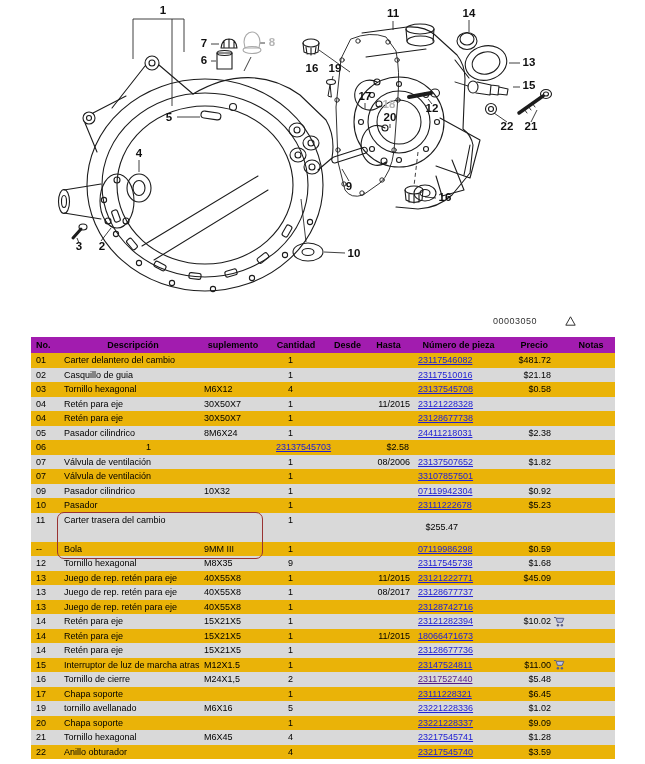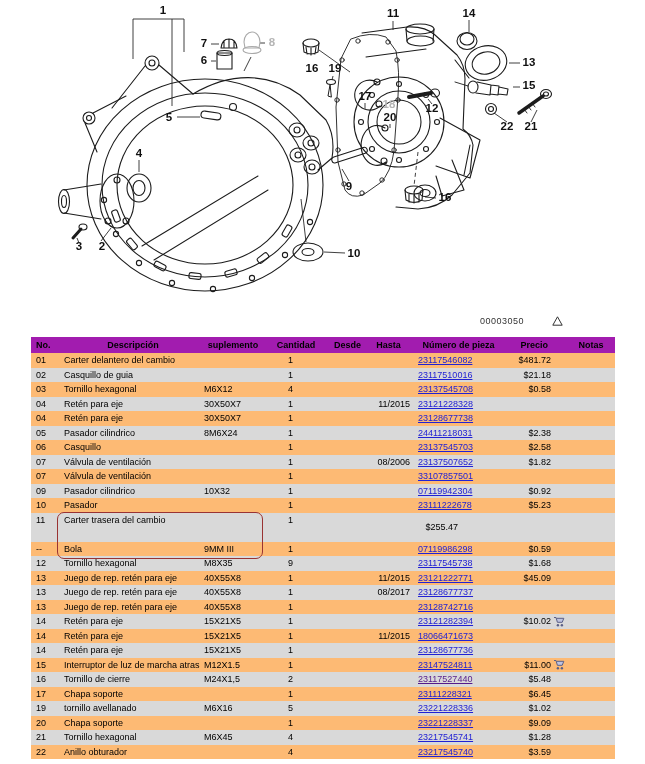--- a/index.html
+++ b/index.html
@@ -8,30 +8,30 @@
 
   
   .diagram{position:absolute;left:0;top:0;width:645px;height:312px;}
   svg.diag{display:block;}
   svg.diag .ln{stroke:#1c1c1c;stroke-width:1.1;fill:none;stroke-linecap:round;stroke-linejoin:round;}
   svg.diag .thin{stroke:#2a2a2a;stroke-width:0.9;fill:none;}
   svg.diag .grayln{stroke:#a9a9a9;stroke-width:1.1;fill:none;stroke-linecap:round;}
   svg.diag text{font:bold 11.5px "Liberation Sans",sans-serif;fill:#101010;text-anchor:middle;}
   svg.diag text.gray{fill:#b5b5b5;}
 
-  .meta{position:absolute;left:480px;top:316px;display:flex;}
+  .meta{position:absolute;left:493px;top:316px;display:flex;}
   .meta .num{font-size:9px;color:#333;letter-spacing:0.5px;}
   .meta .tri{margin-left:28px;line-height:0;}
 
   
   .tablewrap{position:absolute;left:31px;top:337px;width:584px;font-size:9px;}
   .thead{display:flex;height:16px;line-height:16px;background:#a21caf;font-weight:bold;}
   .hcell{text-align:center;white-space:nowrap;overflow:visible;}
   .hcell.c0{text-align:left;padding-left:5px;}
-  .trow{display:flex;height:14.5px;line-height:14.5px;background:#fdba74;}
+  .trow{display:flex;height:14.5px;line-height:14.5px;background:#eab308;}
   .trow.alt{background:#d9d9d9;}
   .trow.two{height:29px;}
   .cell{white-space:nowrap;overflow:visible;}
   .c0{width:29px;padding-left:5px;box-sizing:border-box;}
   .c1{width:142px;padding-left:4px;box-sizing:border-box;}
   .c2{width:60px;padding-left:2px;box-sizing:border-box;}
   .c3{width:68px;padding-left:26px;box-sizing:border-box;}
   .hcell.c3{padding-left:0;}
   .c4{width:35px;text-align:right;}
   .hcell.c4{text-align:center;}
@@ -355,23 +355,20 @@
           <div class="cell c5"></div>
           <div class="cell c6"><span class="plink">24411218031</span></div>
           <div class="cell c7">
             <span class="price">$2.38</span>
             <span class="carticon"></span>
           </div>
           <div class="cell c8"></div>
         </div>
         <div class="trow">
           <div class="cell c0">06</div>
-          <div class="cell c1">
-            <div>Casquillo</div>
-          </div>
           <div class="cell c2"></div>
           <div class="cell c3">1</div>
           <div class="cell c4"></div>
           <div class="cell c5"></div>
           <div class="cell c6"><span class="plink">23137545703</span></div>
           <div class="cell c7">
             <span class="price">$2.58</span>
             <span class="carticon"></span>
           </div>
           <div class="cell c8"></div>

